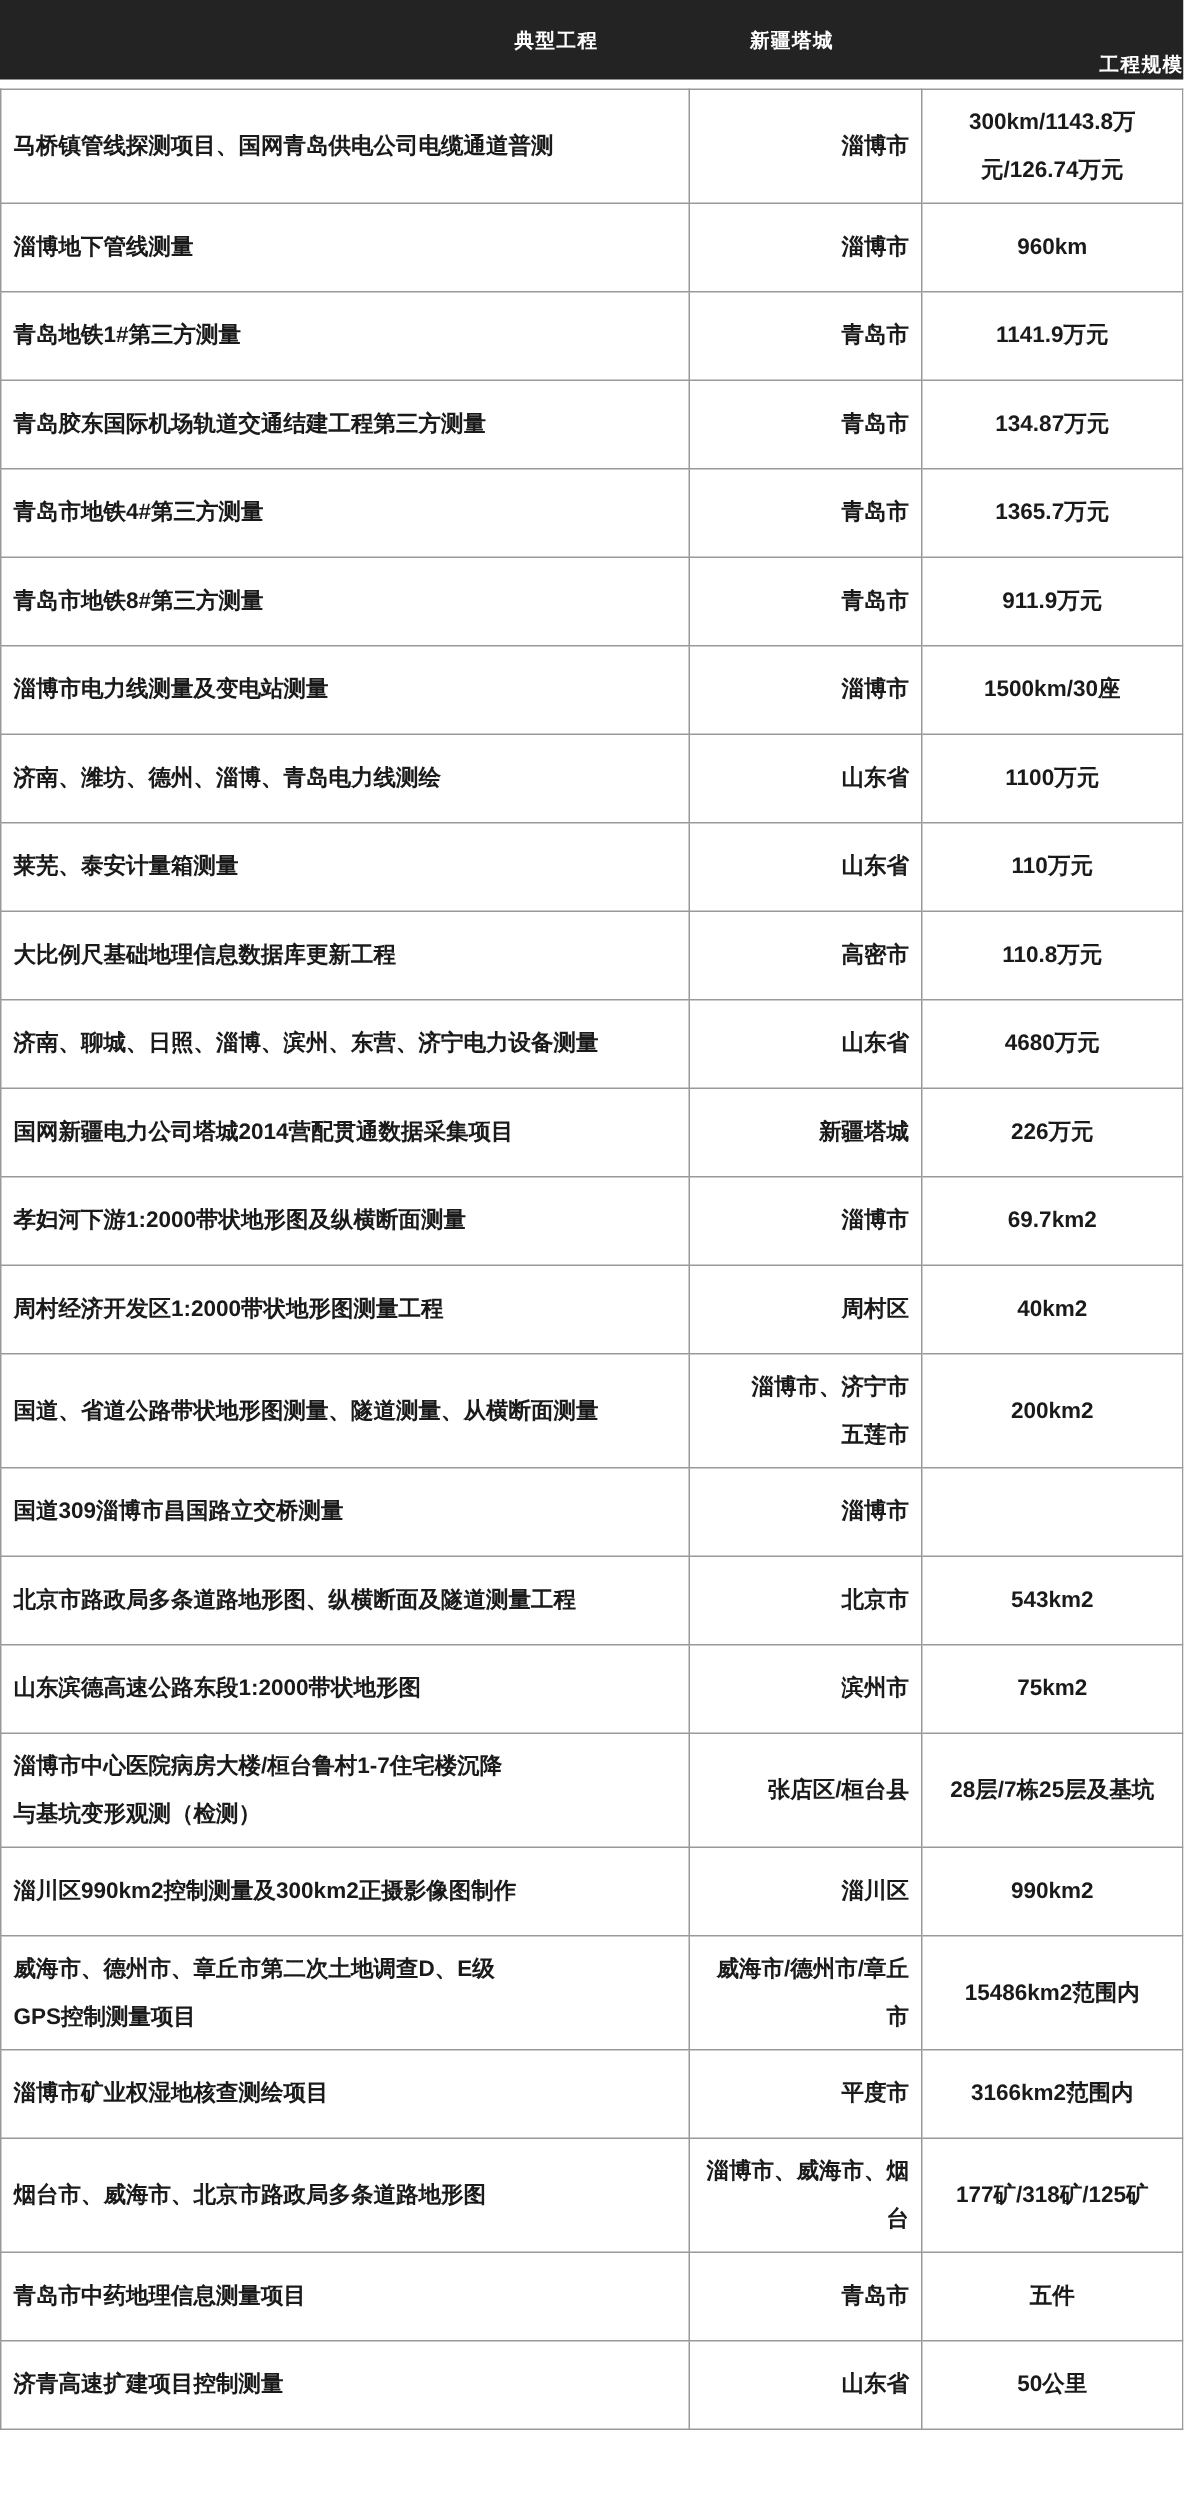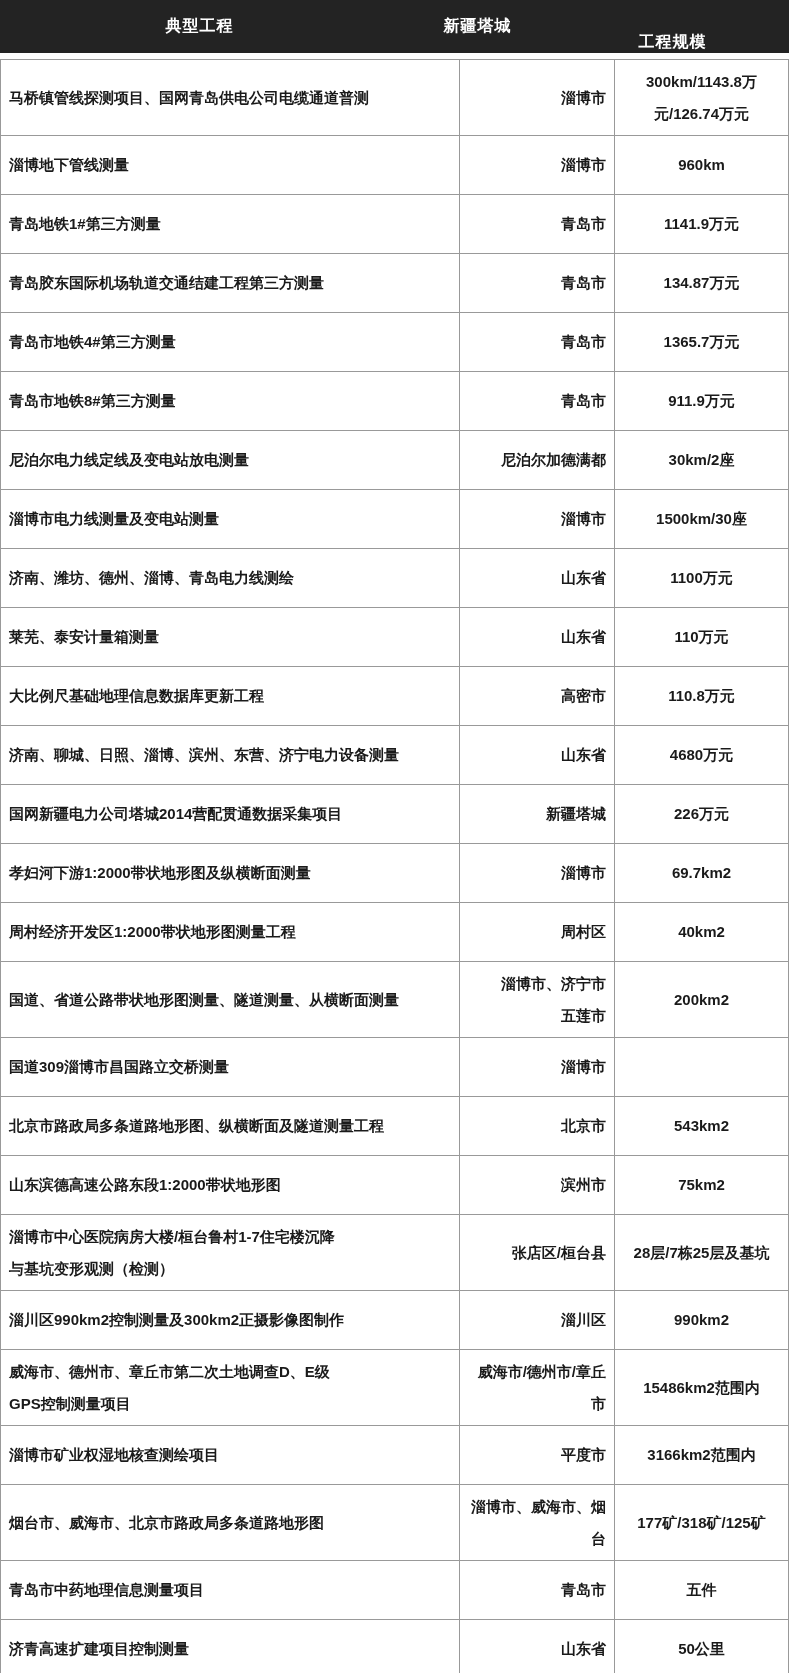--- a/index.html
+++ b/index.html
@@ -22,23 +22,23 @@
   }
   .table-header {
     display: flex;
     width: 789px;
     height: 53px;
     background: var(--header-bg);
     align-items: center;
   }
   .table-header .hcell {
     color: var(--header-text);
-    font-size: 16px;
+    font-size: 13px;
     font-weight: bold;
-    text-align: center;
+    text-align: right;
     letter-spacing: 1px;
     font-family: Liberation Mono, monospace;
   }
   .hcell.c1 { width: 399px; }
   .hcell.c2 { width: 157px; }
   .hcell.c3 { flex: 1; margin-top: 32px; }
   table.projects {
     width: 789px;
     margin-top: 6px;
     border-collapse: collapse;
@@ -109,25 +109,20 @@
     <td class="project-cell">青岛市地铁4#第三方测量</td>
     <td class="location-cell">青岛市</td>
     <td class="scale-cell">1365.7万元</td>
   </tr>
         <tr>
     <td class="project-cell">青岛市地铁8#第三方测量</td>
     <td class="location-cell">青岛市</td>
     <td class="scale-cell">911.9万元</td>
   </tr>
         <tr>
-    <td class="project-cell">尼泊尔电力线定线及变电站放电测量</td>
-    <td class="location-cell">尼泊尔加德满都</td>
-    <td class="scale-cell">30km/2座</td>
-  </tr>
-        <tr>
     <td class="project-cell">淄博市电力线测量及变电站测量</td>
     <td class="location-cell">淄博市</td>
     <td class="scale-cell">1500km/30座</td>
   </tr>
         <tr>
     <td class="project-cell">济南、潍坊、德州、淄博、青岛电力线测绘</td>
     <td class="location-cell">山东省</td>
     <td class="scale-cell">1100万元</td>
   </tr>
         <tr>

